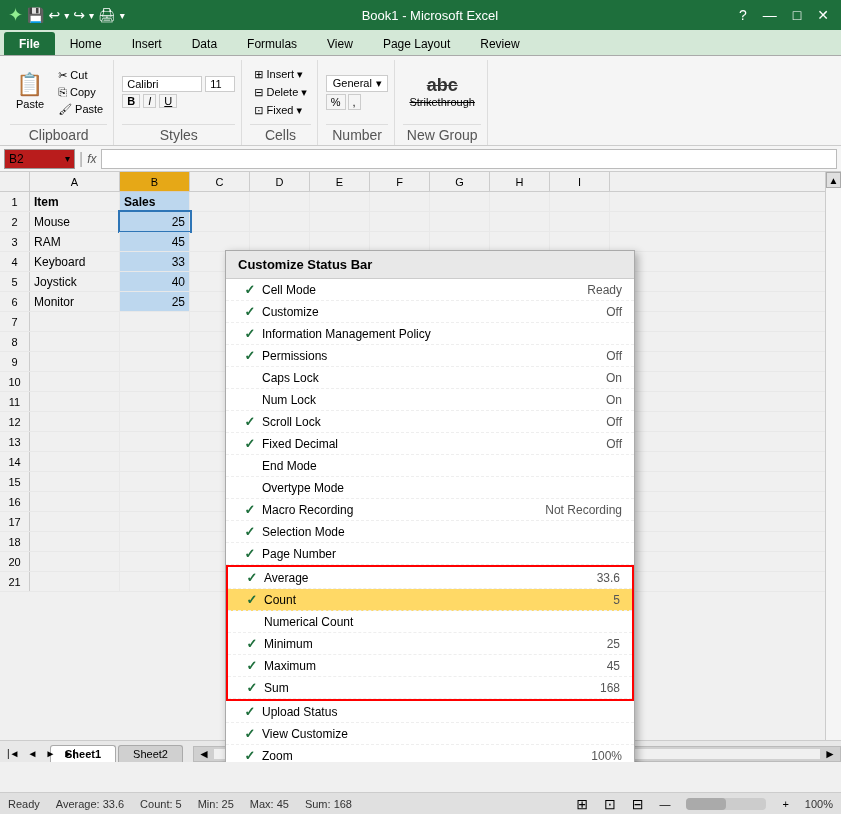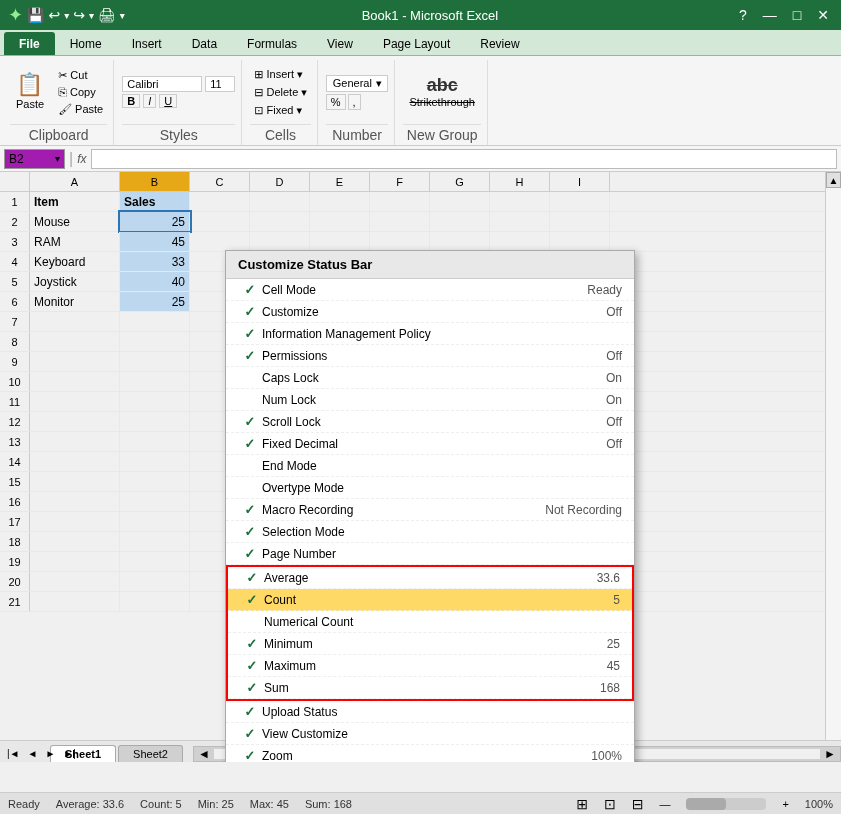--- a/index.html
+++ b/index.html
@@ -73,24 +73,24 @@
     .formula-bar {
       background: #f5f5f5;
       height: 26px;
       display: flex;
       align-items: center;
       border-bottom: 1px solid #ccc;
       padding: 0 4px;
       gap: 4px;
     }
     .cell-ref-box {
-      width: 61px;
+      width: 71px;
       height: 20px;
       border: 1px solid #999;
-      background: #a21caf;
+      background: #b91c1c;
       font-size: 12px;
       padding: 0 4px;
       display: flex;
       align-items: center;
     }
     .formula-divider { color: #aaa; font-size: 16px; }
     .formula-input { flex: 1; height: 20px; border: 1px solid #bbb; background: white; padding: 0 4px; font-size: 12px; }
     .col-headers {
       display: flex;
       background: #f0f0f0;
@@ -569,32 +569,20 @@
         <div class="sheet-cell right" style="width: 70px; flex-shrink: 0;"></div>
         <div class="sheet-cell" style="width: 60px; flex-shrink: 0;"></div>
         <div class="sheet-cell" style="width: 60px; flex-shrink: 0;"></div>
         <div class="sheet-cell" style="width: 60px; flex-shrink: 0;"></div>
         <div class="sheet-cell" style="width: 60px; flex-shrink: 0;"></div>
         <div class="sheet-cell" style="width: 60px; flex-shrink: 0;"></div>
         <div class="sheet-cell" style="width: 60px; flex-shrink: 0;"></div>
         <div class="sheet-cell" style="width: 60px; flex-shrink: 0;"></div>
       </div>
       <div class="sheet-row">
-        <div class="row-num">19</div>
-        <div class="sheet-cell" style="width: 90px; flex-shrink: 0;"></div>
-        <div class="sheet-cell right" style="width: 70px; flex-shrink: 0;"></div>
-        <div class="sheet-cell" style="width: 60px; flex-shrink: 0;"></div>
-        <div class="sheet-cell" style="width: 60px; flex-shrink: 0;"></div>
-        <div class="sheet-cell" style="width: 60px; flex-shrink: 0;"></div>
-        <div class="sheet-cell" style="width: 60px; flex-shrink: 0;"></div>
-        <div class="sheet-cell" style="width: 60px; flex-shrink: 0;"></div>
-        <div class="sheet-cell" style="width: 60px; flex-shrink: 0;"></div>
-        <div class="sheet-cell" style="width: 60px; flex-shrink: 0;"></div>
-      </div>
-      <div class="sheet-row">
         <div class="row-num">20</div>
         <div class="sheet-cell" style="width: 90px; flex-shrink: 0;"></div>
         <div class="sheet-cell right" style="width: 70px; flex-shrink: 0;"></div>
         <div class="sheet-cell" style="width: 60px; flex-shrink: 0;"></div>
         <div class="sheet-cell" style="width: 60px; flex-shrink: 0;"></div>
         <div class="sheet-cell" style="width: 60px; flex-shrink: 0;"></div>
         <div class="sheet-cell" style="width: 60px; flex-shrink: 0;"></div>
         <div class="sheet-cell" style="width: 60px; flex-shrink: 0;"></div>
         <div class="sheet-cell" style="width: 60px; flex-shrink: 0;"></div>
         <div class="sheet-cell" style="width: 60px; flex-shrink: 0;"></div>

